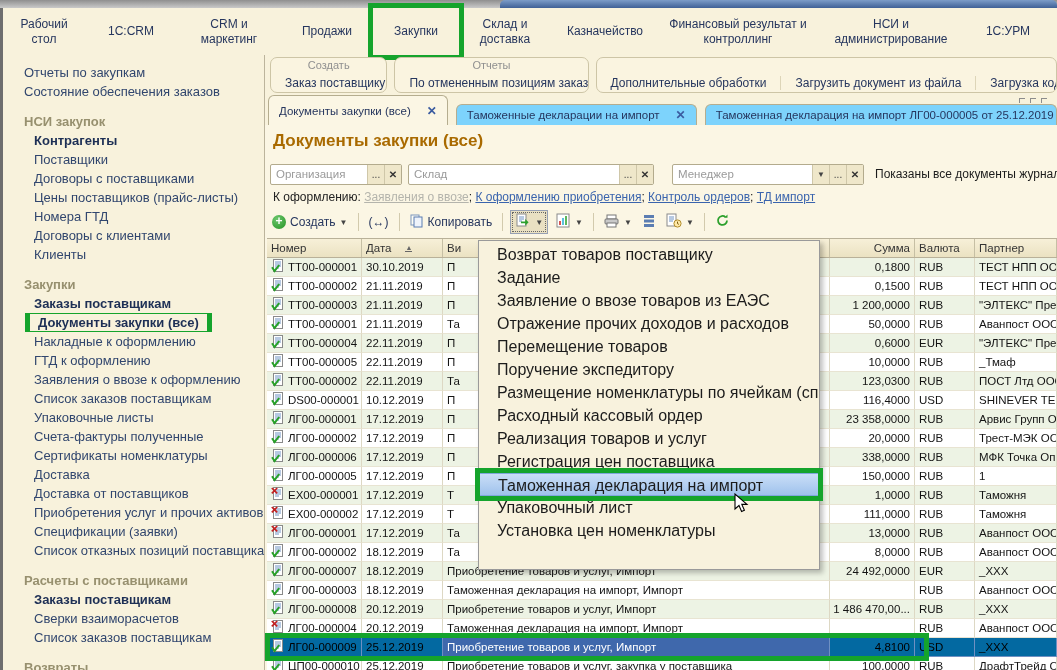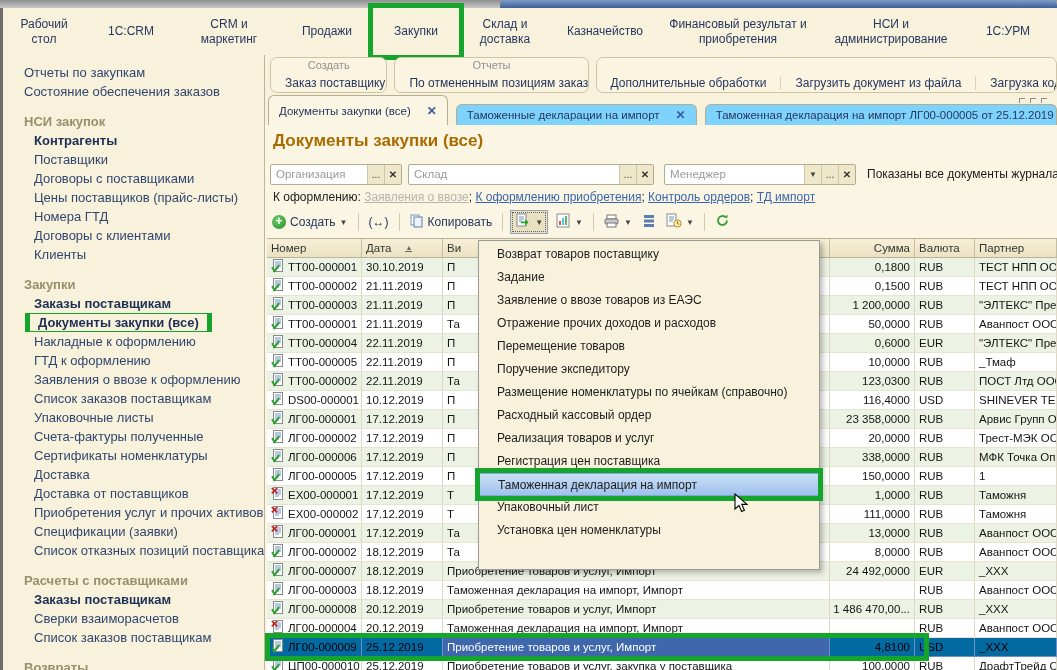--- a/index.html
+++ b/index.html
@@ -56,21 +56,21 @@
   .page-title { position:absolute; left:8px; top:6px; font-size:17px; font-weight:bold; color:#a96a00; white-space:nowrap; }
 
   .filters { position:absolute; left:5px; top:38px; height:22px; display:flex; align-items:center; }
   .filter { display:flex; align-items:stretch; border:1px solid #b3ab8d; background:#fff; height:21px; border-radius:2px; overflow:hidden; }
   .filter .ph { flex:1; font-size:11.5px; color:#9a9a9a; padding:3px 5px; white-space:nowrap; overflow:hidden; }
   .fbtn { width:17px; background:#efe7ca; border-left:1px solid #cfc7a9; font-size:10px; color:#444;
           display:flex; align-items:center; justify-content:center; cursor:pointer; }
   .fbtn.drop { background:#efe7ca; font-size:8px; }
   .fbtn.x { font-weight:bold; color:#333; }
   .f-org { width:132px; margin-right:6px; }
-  .f-skl { width:246px; margin-right:10px; }
+  .f-skl { width:246px; margin-right:18px; }
   .f-mgr { width:192px; }
   .shown { margin-left:11px; font-size:12px; color:#1c1c1c; white-space:nowrap; }
 
   .links { position:absolute; left:8px; top:65px; font-size:12px; white-space:nowrap; }
   .links .lbl { color:#222; }
   .links a { color:#3a64ad; text-decoration:underline; cursor:pointer; }
   .links a.dis { color:#b4b4ac; }
 
   
   .cmdbar { position:absolute; left:4px; top:84px; height:26px; display:flex; align-items:center; gap:5px; }
@@ -94,21 +94,21 @@
             display:flex; align-items:center; overflow:hidden; white-space:nowrap; color:#141414; }
   .g-cell.c3 { justify-content:flex-end; }
   .g-cell svg { margin-right:4px; flex:none; }
   .g-row.sel { background:#0369a1; }
   .g-row.sel .g-cell { border-right-color:#6f90c2; border-bottom-color:#6f90c2; color:#000; }
   .g-row.sel .g-cell.c2 { background:#3f68ac; color:#fff; }
 
   
   .menu { position:absolute; left:213px; top:115px; width:342px; height:330px; background:#f8f2dd;
           border:1px solid #9a9a9a; box-shadow:3px 3px 5px rgba(0,0,0,.25); padding-top:2px; z-index:5; }
-  .m-item { height:23px; line-height:23px; padding-left:18px; font-size:12px; color:#1c1c1c; white-space:nowrap; overflow:hidden; cursor:pointer; }
+  .m-item { height:23px; line-height:23px; padding-left:18px; font-size:16px; color:#1c1c1c; white-space:nowrap; overflow:hidden; cursor:pointer; }
   .m-item.hl { background:linear-gradient(#cadef7,#9fc2ec); border-top:1px solid #7fa7dc; border-bottom:1px solid #7fa7dc;
                margin:0 1px; box-shadow:0 0 0 5px #15a42c; position:relative; z-index:6; }
 
   .cursor-svg { position:absolute; left:468px; top:368px; z-index:8; }
 
   
   .row-ann { position:absolute; left:0px; top:508px; width:664px; height:28px; border:5px solid #15a42c; z-index:7; pointer-events:none; }
 </style>
 </head>
 <body>
@@ -118,21 +118,21 @@
 <div class="win-edge"></div>
 
 <div class="topbar">
     <div class="top-tab">Рабочий стол</div>
     <div class="top-tab">1С:CRM</div>
     <div class="top-tab">CRM и маркетинг</div>
     <div class="top-tab">Продажи</div>
     <div class="top-tab ann">Закупки</div>
     <div class="top-tab">Склад и доставка</div>
     <div class="top-tab">Казначейство</div>
-    <div class="top-tab">Финансовый результат и приобретения</div>
+    <div class="top-tab">Финансовый результат и контроллинг</div>
     <div class="top-tab">НСИ и администрирование</div>
     <div class="top-tab">1С:УРМ</div>
   </div>
 
 <div class="sidebar">
     <div class="s-item s-root"><span>Отчеты по закупкам</span></div>
     <div class="s-item s-root"><span>Состояние обеспечения заказов</span></div>
     <div class="s-gap"></div>
     <div class="s-item s-head"><span>НСИ закупок</span></div>
     <div class="s-item s-bold"><span>Контрагенты</span></div>

